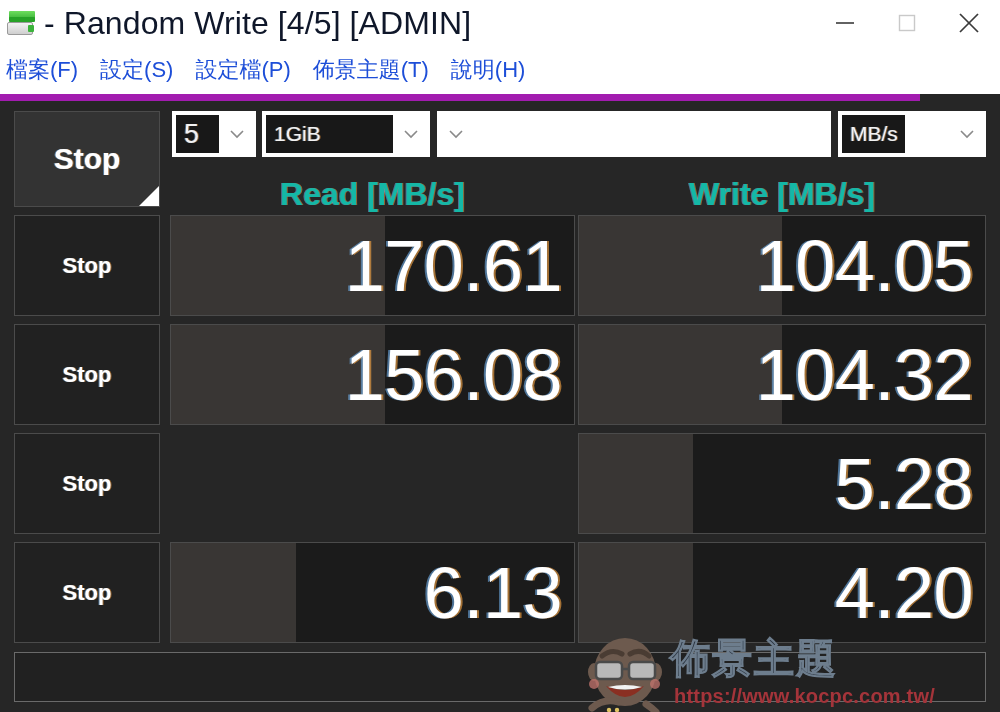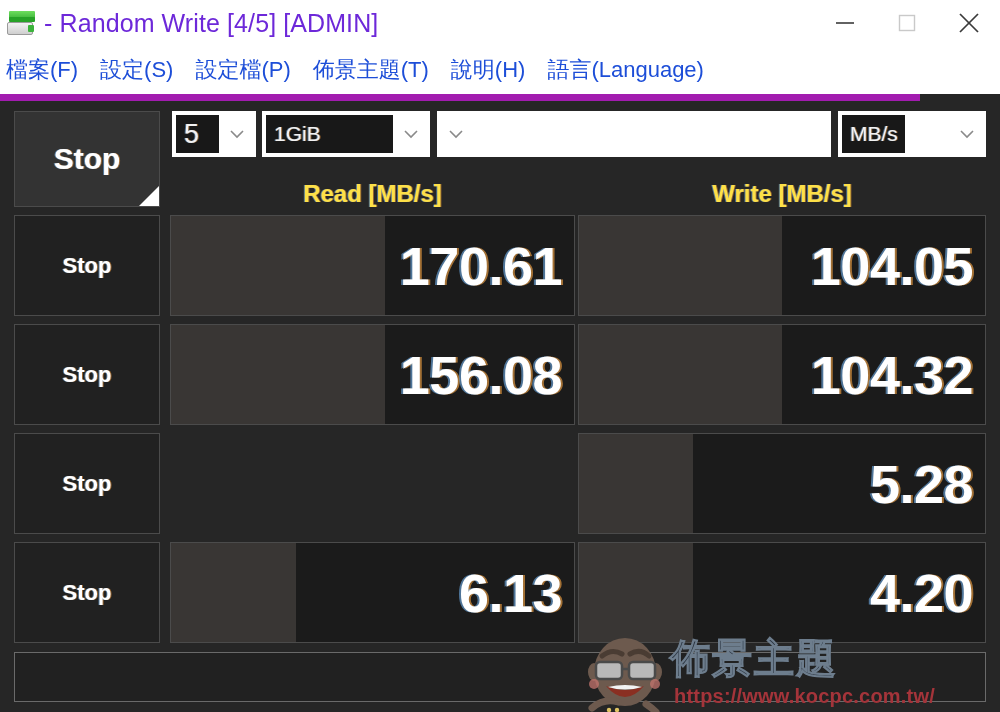--- a/index.html
+++ b/index.html
@@ -23,21 +23,21 @@
   }
   .app-icon .disk-led{position:absolute;right:4px;top:17px;width:6px;height:7px;background:#3bb33b;border-radius:1px;}
   .app-icon .bar-top{
     position:absolute;left:5px;top:3px;width:26px;height:10px;border-radius:1px;
     background:linear-gradient(#6ede5e,#2faa2f);
   }
   .app-icon .bar-top2{
     position:absolute;left:5px;top:9px;width:26px;height:5px;background:#27a227;border-radius:1px;
   }
   .title-text{
-    margin-left:6px;font-size:25px;color:#6d28d9;white-space:nowrap;letter-spacing:0.1px;
+    margin-left:6px;font-size:32px;color:#0f172a;white-space:nowrap;letter-spacing:0.1px;
     font-family:"Liberation Sans","DejaVu Sans",sans-serif;
   }
   .win-ctrls{position:absolute;right:0;top:0;height:46px;display:flex;align-items:stretch;}
   .win-btn{width:62px;display:flex;align-items:center;justify-content:center;}
   .win-btn svg{display:block;}
 
   
   .menubar{
     position:absolute;left:0;top:46px;width:1000px;height:48px;background:#ffffff;
     display:flex;align-items:center;padding-left:6px;box-sizing:border-box;
@@ -86,21 +86,21 @@
 
   #cmb-count{left:172px;width:84px;}
   #cmb-count .fld{font-size:27px;}
   #cmb-size{left:262px;width:168px;}
   #cmb-drive{left:437px;width:394px;}
   #cmb-unit{left:838px;width:148px;gap:44px;}
 
   
   .col-head{
     position:absolute;top:76px;height:34px;display:flex;align-items:center;justify-content:center;
-    font-size:24px;font-weight:bold;color:#fde047;
+    font-size:32px;font-weight:bold;color:#14b8a6;
     text-shadow:-1px 0 rgba(120,190,255,.5), 1px 0 rgba(255,160,60,.5);
   }
   #head-read{left:170px;width:405px;}
   #head-write{left:578px;width:408px;}
 
   
   .rows{position:absolute;left:0;top:112px;width:1000px;}
   .row{position:relative;height:109px;margin-bottom:0;}
   .row-btn{
     position:absolute;left:14px;width:146px;height:101px;top:2px;
@@ -113,21 +113,21 @@
   }
   .cell{
     position:absolute;top:2px;height:101px;background:#1b1b1b;
     border:1px solid #4b4b4b;box-sizing:border-box;overflow:hidden;
   }
   .cell.read{left:170px;width:405px;}
   .cell.write{left:578px;width:408px;}
   .cell .fill{position:absolute;left:0;top:0;bottom:0;background:#393634;}
   .cell .val{
     position:absolute;right:12px;top:50%;transform:translateY(-50%);
-    font-size:54px;font-weight:bold;color:#ffffff;line-height:1;
+    font-size:72px;font-weight:normal;color:#ffffff;line-height:1;
     text-shadow:-2px 0 rgba(120,190,255,.55), 2px 0 rgba(255,170,70,.6);
     letter-spacing:-0.5px;
   }
 
   
   .statusbar{
     position:absolute;left:14px;bottom:10px;width:972px;height:50px;
     background:#212121;border:1px solid #6a6a6a;box-sizing:border-box;
   }
 
@@ -178,21 +178,20 @@
       </div>
     </div>
   </div>
 
   <div class="menubar">
     <div class="menu-item">檔案(F)</div>
     <div class="menu-item">設定(S)</div>
     <div class="menu-item">設定檔(P)</div>
     <div class="menu-item">佈景主題(T)</div>
     <div class="menu-item">說明(H)</div>
-    <div class="menu-item">語言(Language)</div>
   </div>
 
   <div class="client">
 
     <div class="toolbar">
       <div class="btn-all">
         <span class="lbl">Stop</span>
         <span class="corner"></span>
       </div>
 

